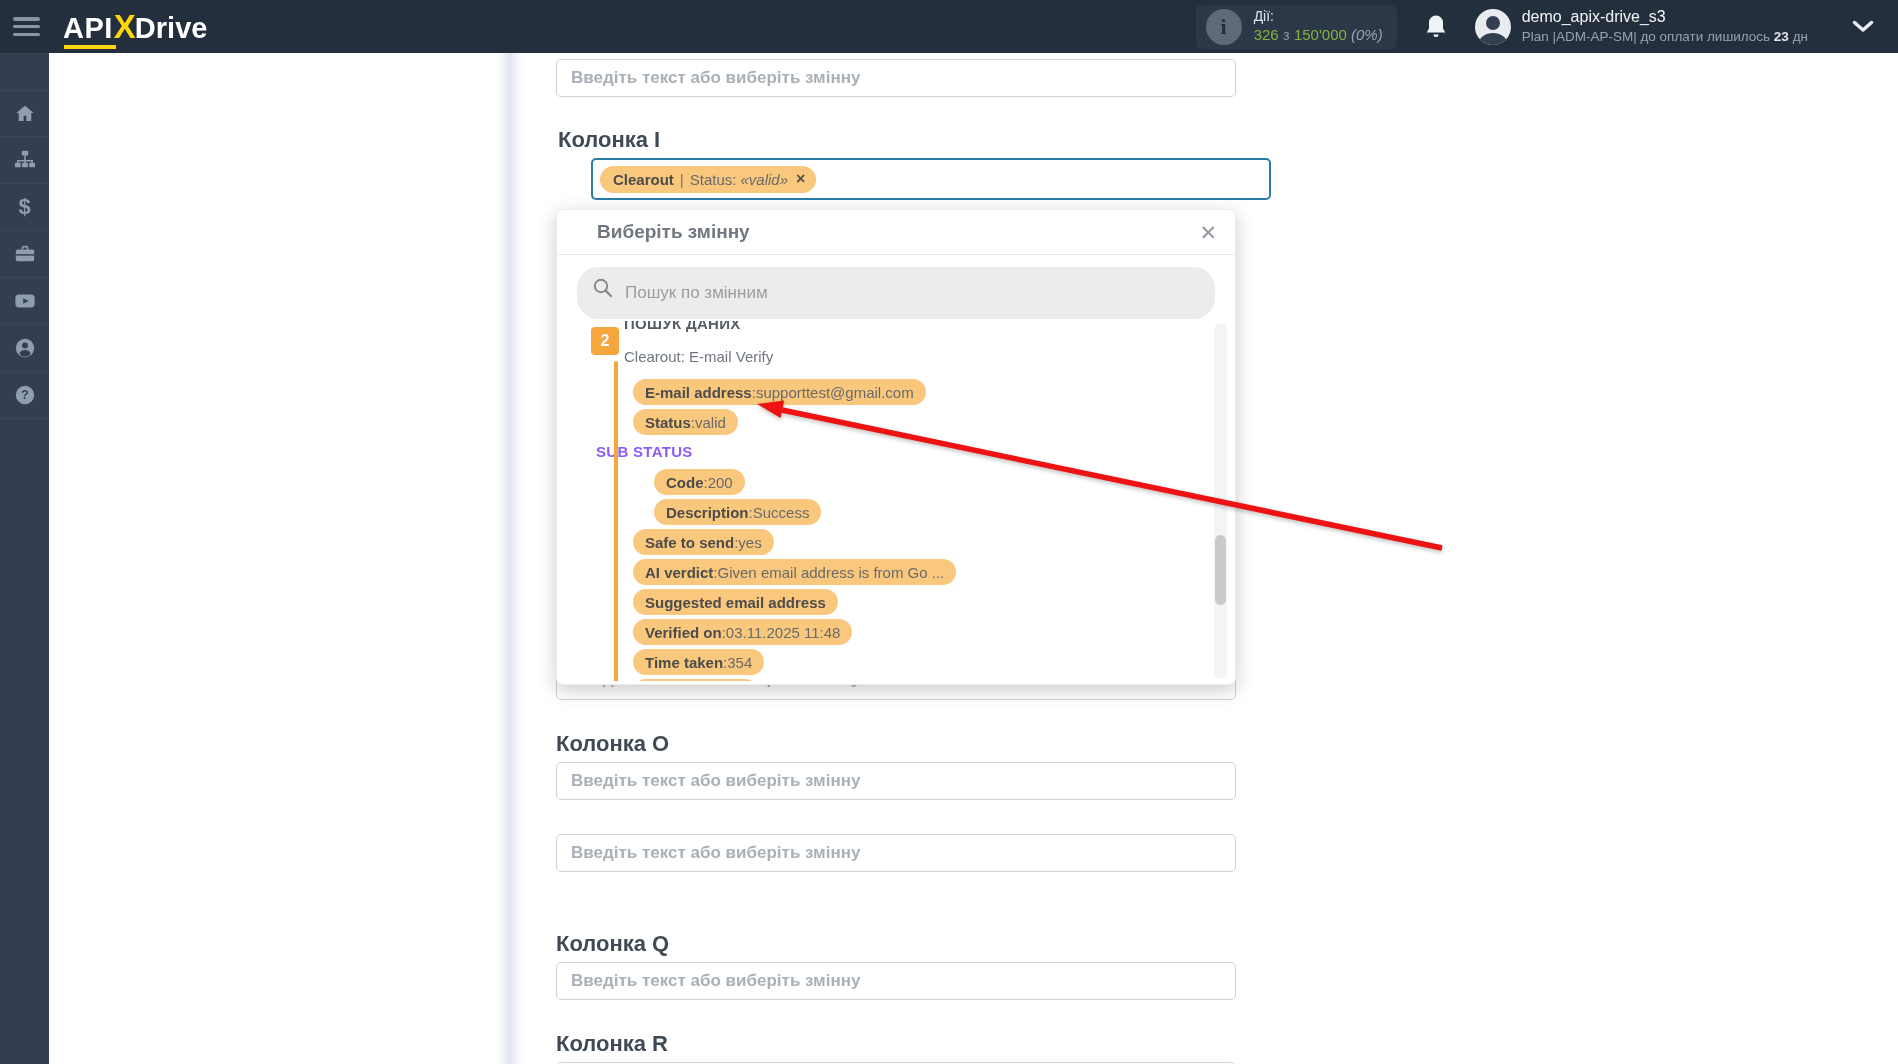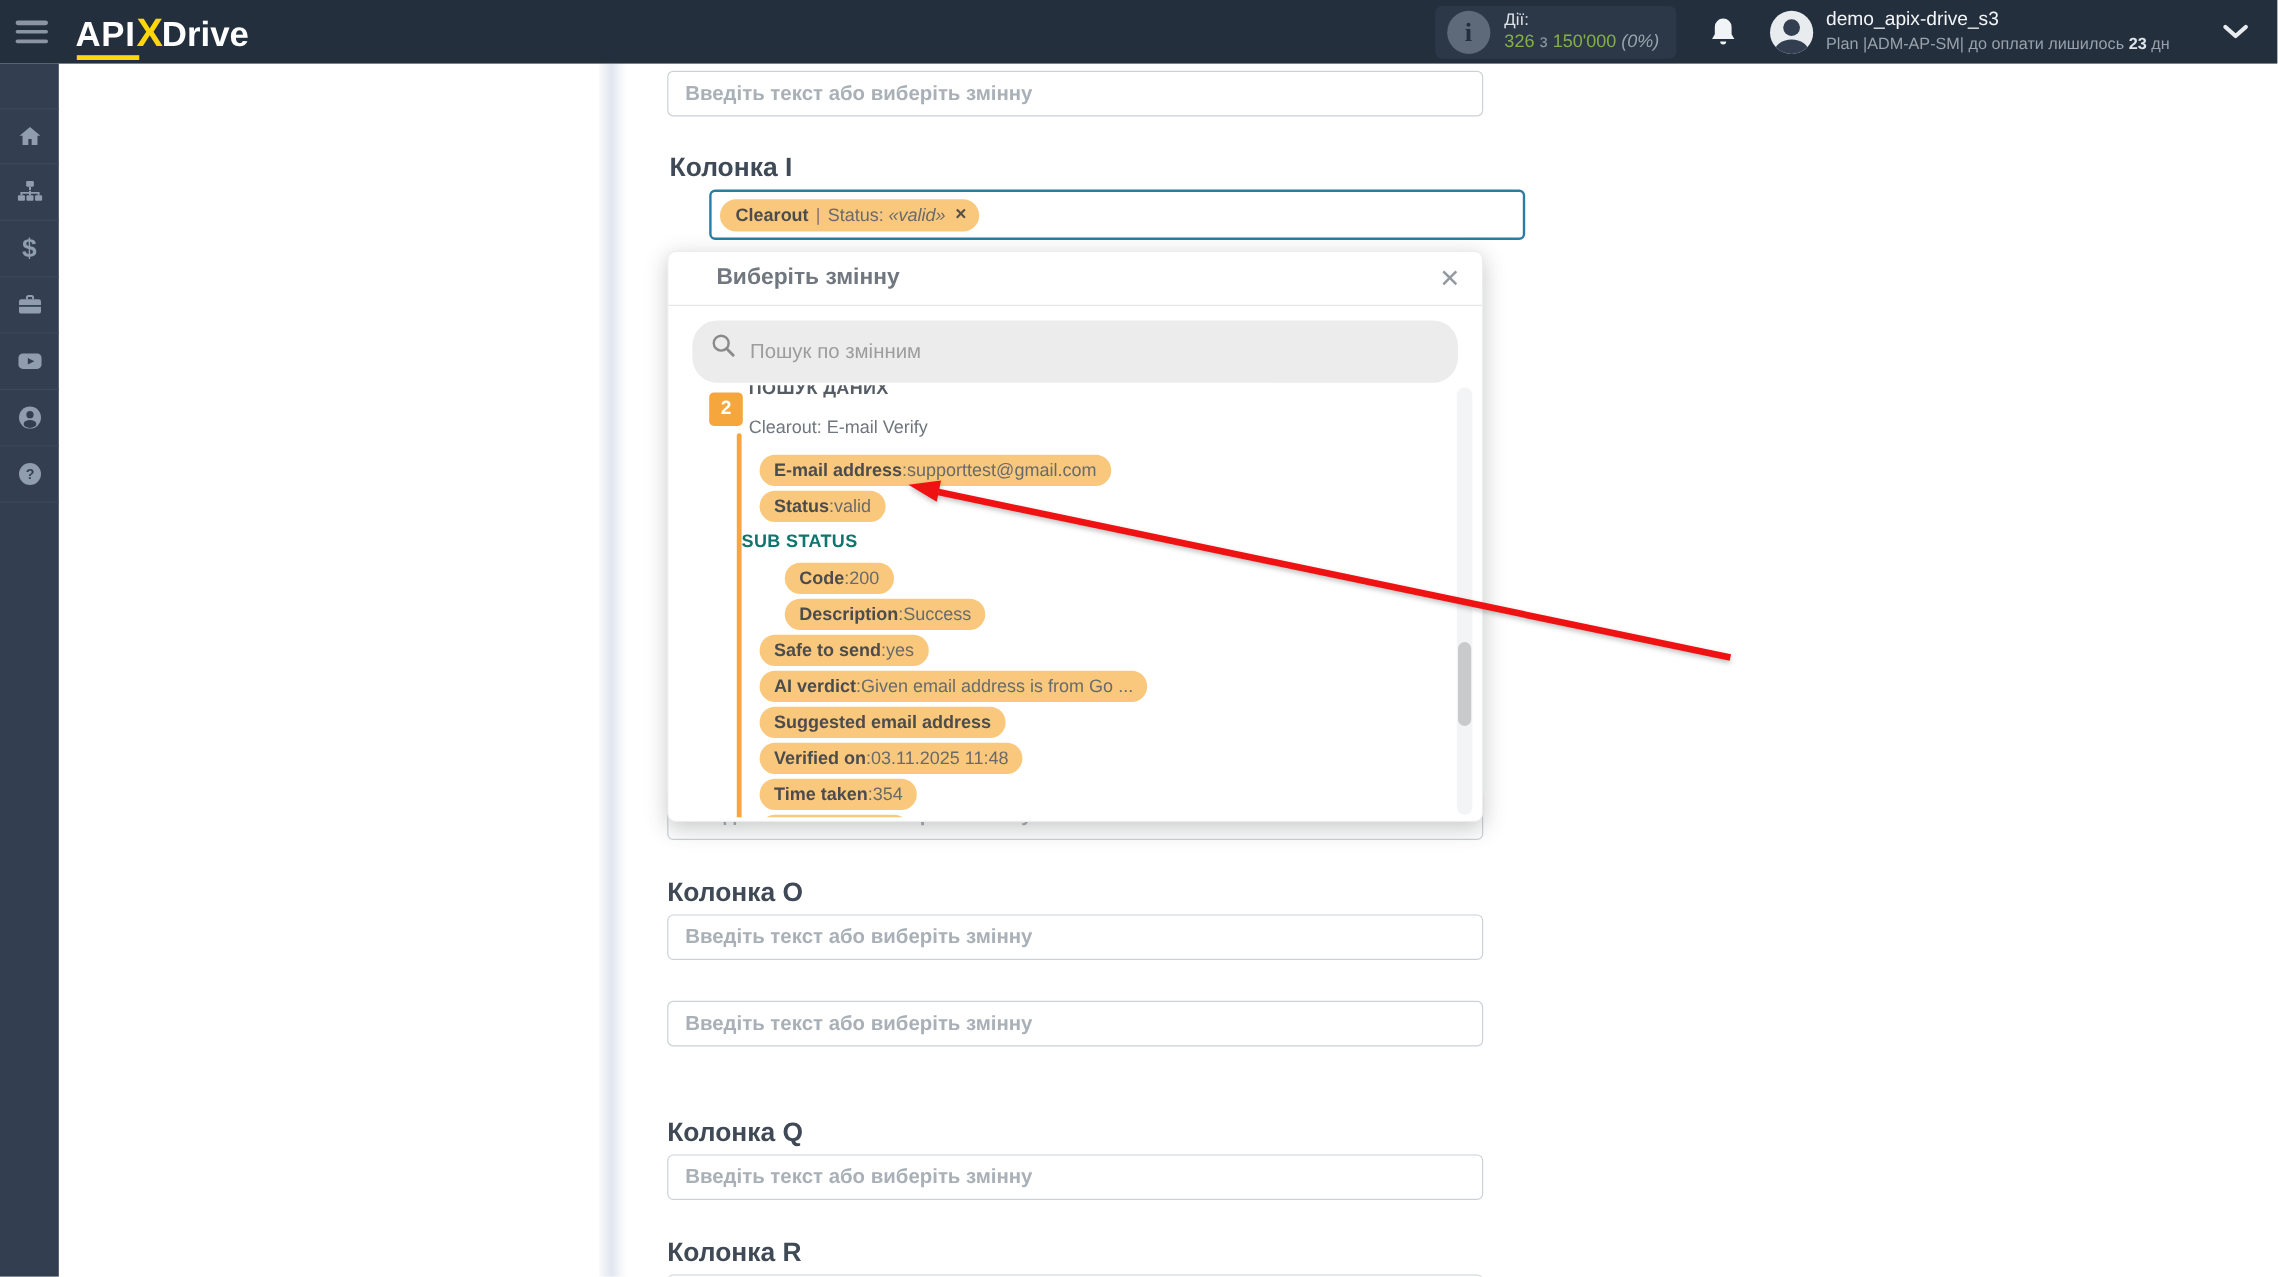--- a/index.html
+++ b/index.html
@@ -97,21 +97,21 @@
   .group-text { margin-left:5px; }
   .group-title { font-size:15px; font-weight:700; color:#565c63; line-height:18px; letter-spacing:.3px; }
   .group-sub { font-size:15px; color:#6f767e; line-height:20px; margin-top:14px; }
   .vbar { position:absolute; left:57px; top:46px; width:4px; height:400px; background:#f5a63c; border-radius:2px; }
   .var-list { margin-top:12px; }
   .var-row { height:30px; }
   .var-pill { display:inline-flex; align-items:center; height:26px; background:#f9c87d; border-radius:13px;
     padding:0 12px; font-size:15px; color:#6a6a6a; margin-left:76px; white-space:nowrap; cursor:pointer; }
   .var-pill b { color:#4c4c4c; font-weight:700; }
   .var-pill.ind2 { margin-left:97px; }
-  .var-heading { display:inline-block; margin-left:61px; font-weight:700; color:#0f766e;
+  .var-heading { display:inline-block; margin-left:39px; font-weight:700; color:#8b5cf6;
     font-size:15px; line-height:26px; letter-spacing:.3px; }
   .scroll-track { position:absolute; right:8px; top:113px; width:13px; height:356px;
     background:#f3f4f5; border-radius:7px; }
   .scroll-thumb { position:absolute; left:1px; top:212px; width:11px; height:70px;
     background:#c8cacc; border-radius:6px; cursor:pointer; }
 
   
   .arrow-overlay { position:absolute; left:0; top:0; z-index:50; pointer-events:none;
     filter:drop-shadow(0 2px 2px rgba(0,0,0,.25)); }
 </style>

